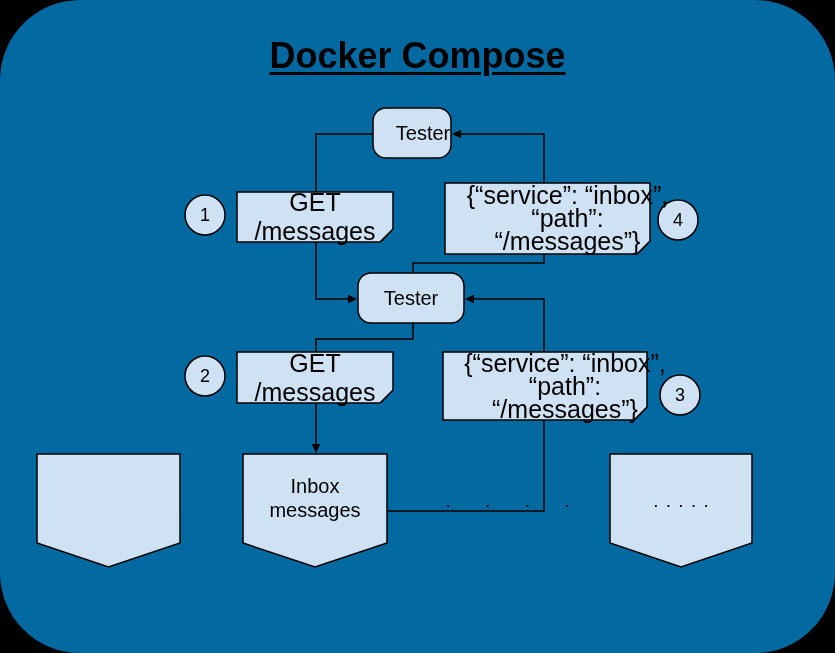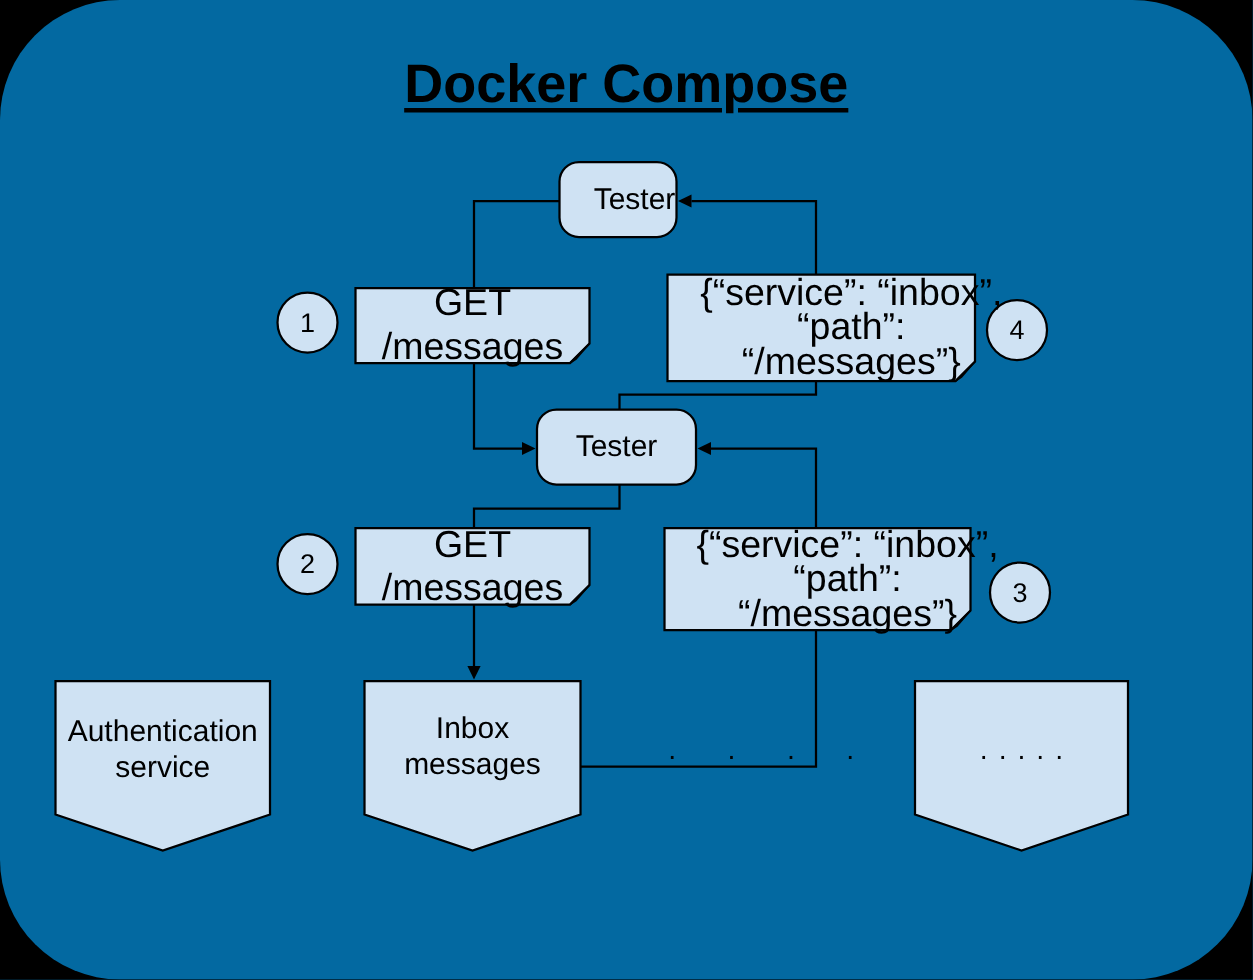--- a/index.html
+++ b/index.html
@@ -121,22 +121,20 @@
 “path”: “/messages”}</div>
 
   <div class="txt step-num" style="left:185px; top:195px; width:40px; height:40px;">1</div>
 
   <div class="txt step-num" style="left:185px; top:356px; width:40px; height:40px;">2</div>
 
   <div class="txt step-num" style="left:660px; top:375px; width:40px; height:40px;">3</div>
 
   <div class="txt step-num" style="left:658px; top:200px; width:40px; height:40px;">4</div>
 
-  <div class="txt pent-label" style="left:37px; top:456px; width:143px; height:88px;">Authentication
-service</div>
 
   <div class="txt pent-label" style="left:243px; top:454px; width:144px; height:88px;">Inbox messages</div>
 
   <div class="txt dots-mid" style="left:433px; top:490px; width:150px; height:22px;">. . . .</div>
 
   <div class="txt dots-more" style="left:610px; top:490px; width:142px; height:22px;">. . . . .</div>
 
 </div>
 
 </body></html>

